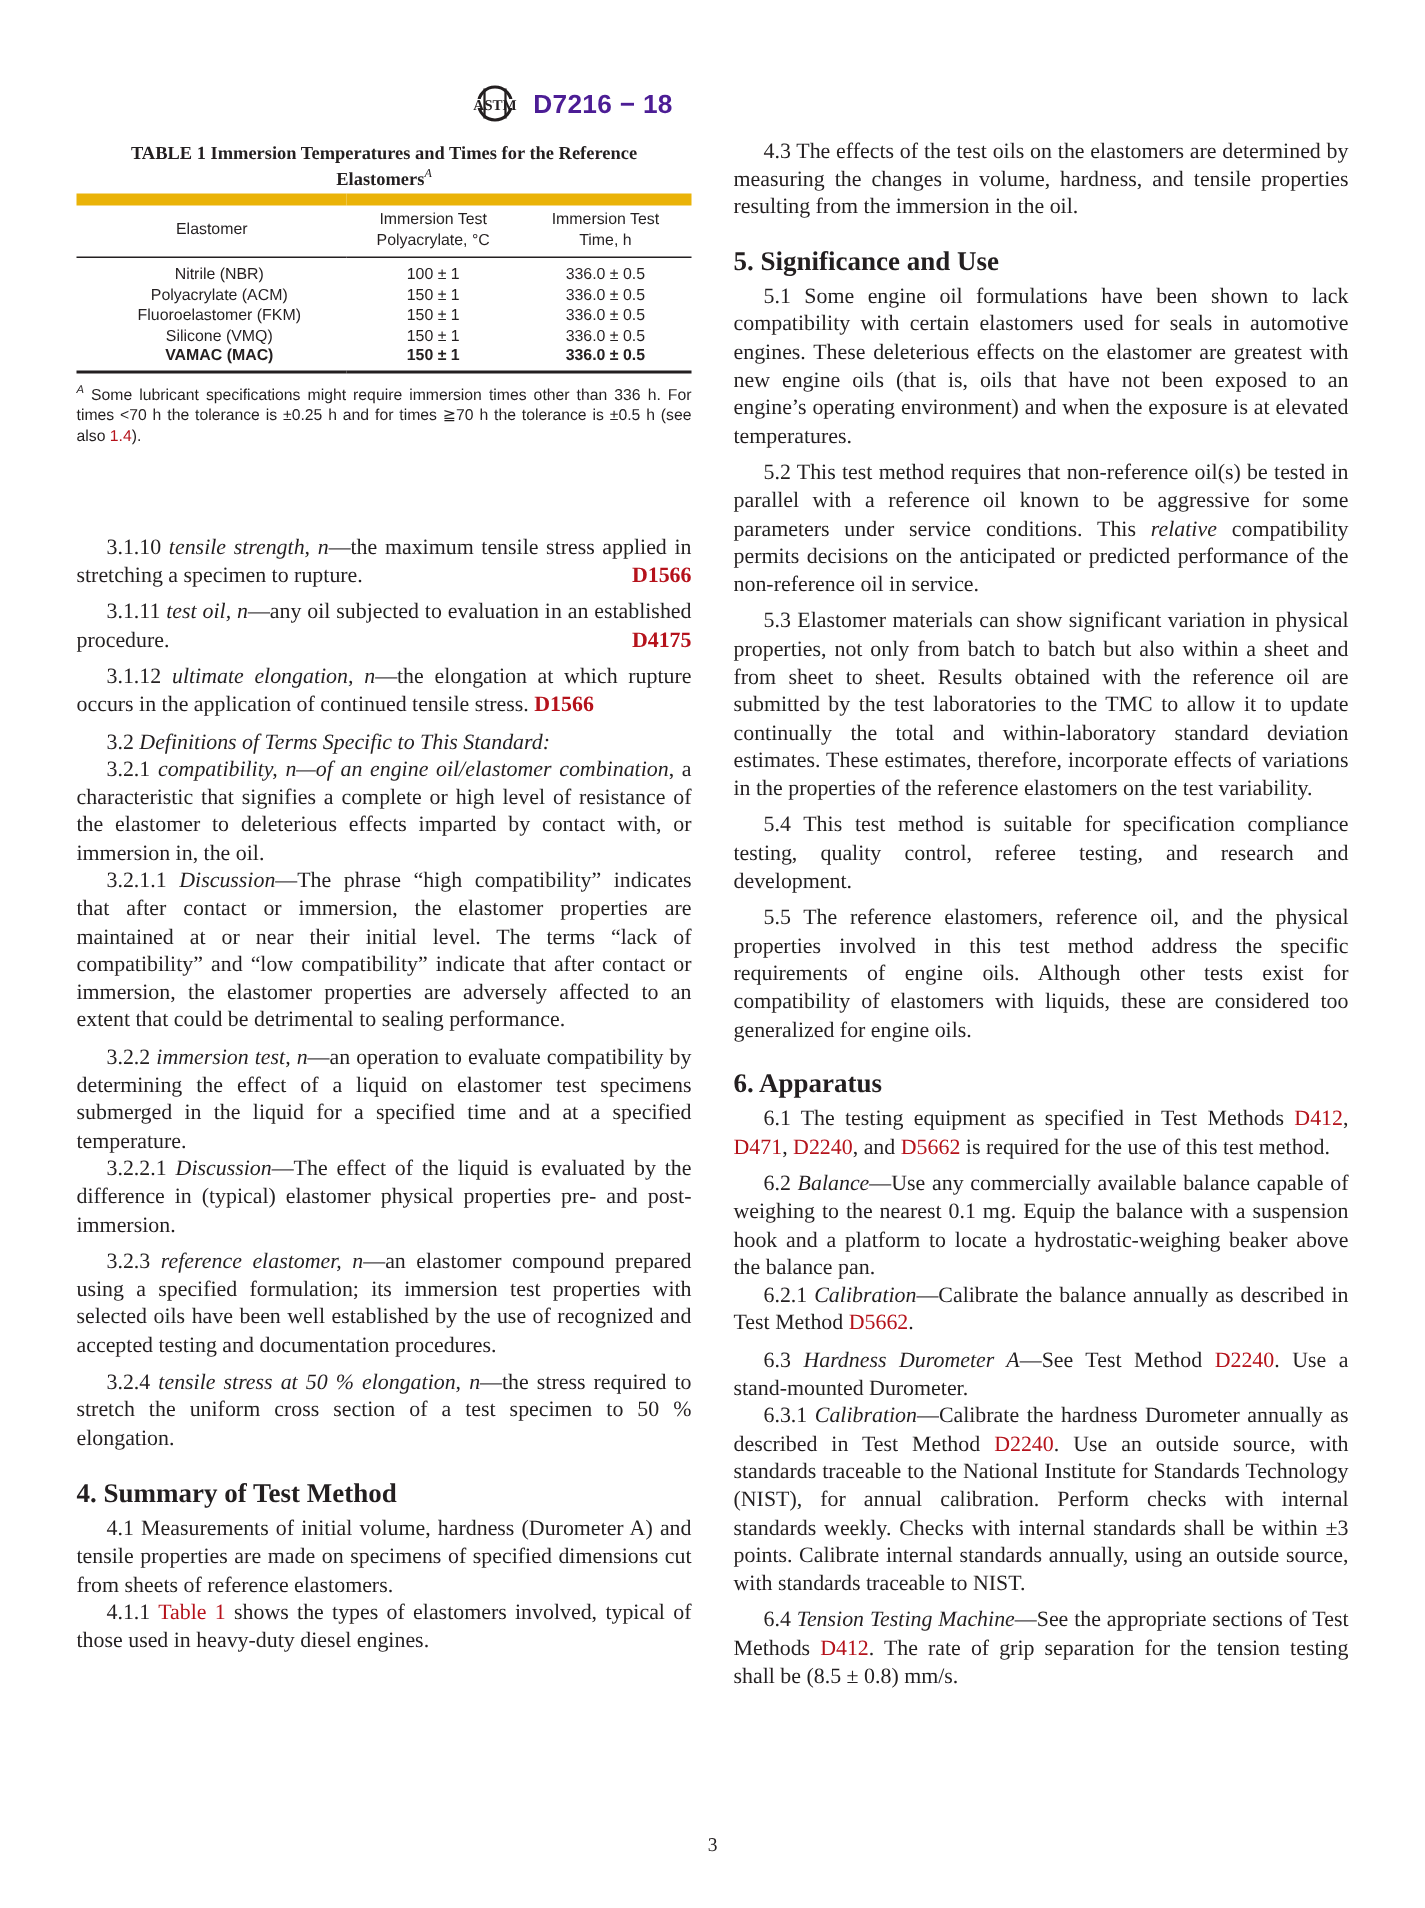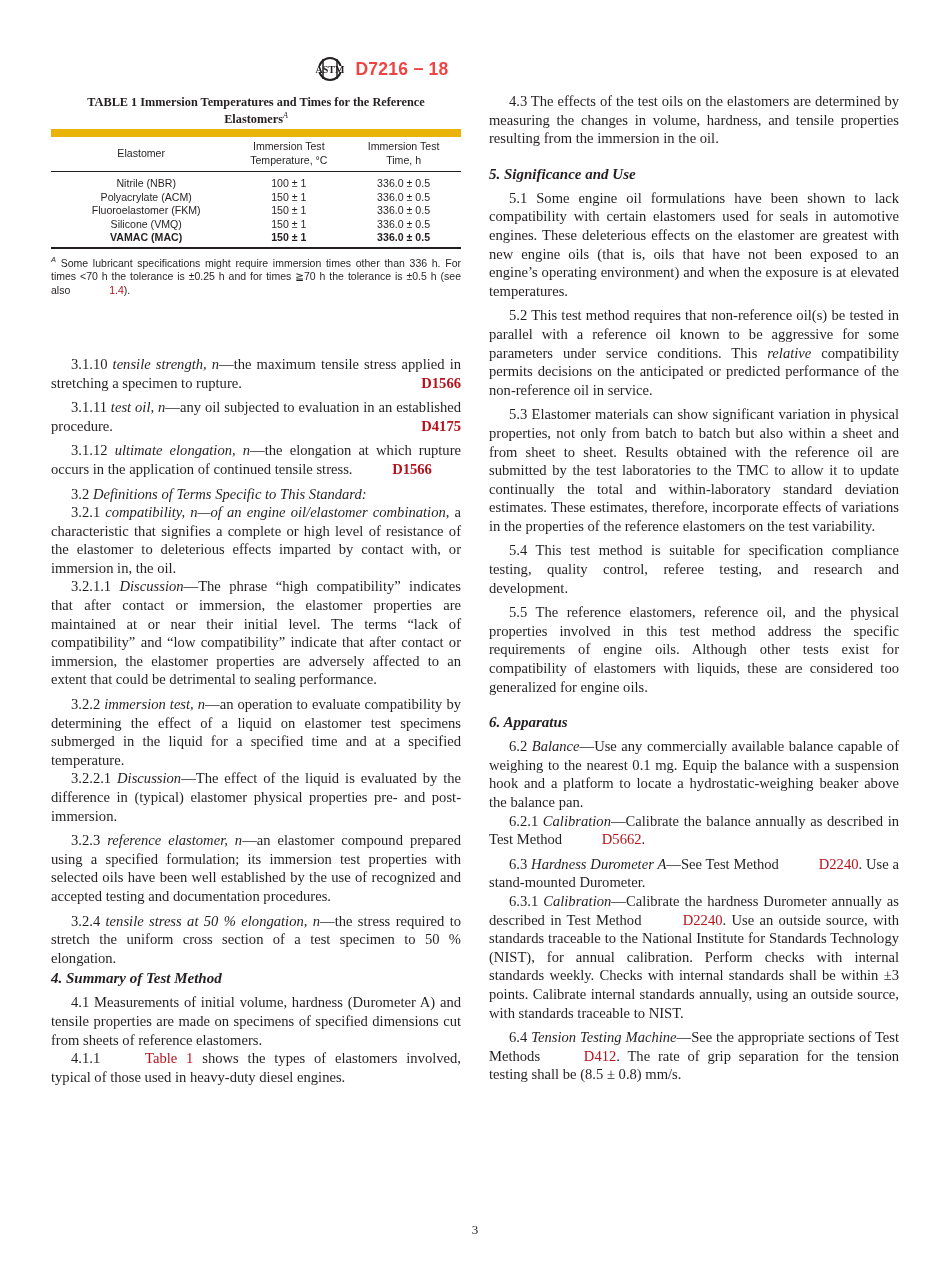--- a/index.html
+++ b/index.html
@@ -2,21 +2,21 @@
 <html><head>
 <meta charset="utf-8">
 <style>
   html, body { margin: 0; padding: 0; background: #ffffff; }
   body { width: 950px; height: 1272px; position: relative; overflow: hidden; color: #231f20; }
 
   
   .page-header { position: absolute; top: 56px; left: 0; width: 758px; text-align: center; height: 28px; }
   .header-inner { display: inline-flex; align-items: center; gap: 6px; }
   .astm-logo { width: 40px; height: 26px; display: inline-block; }
-  .doc-id { font-family: "Liberation Sans", "DejaVu Sans", sans-serif; font-weight: bold; font-size: 17.5px; color: #ef4444; letter-spacing: 0.2px; }
+  .doc-id { font-family: "Liberation Sans", "DejaVu Sans", sans-serif; font-weight: bold; font-size: 17.5px; color: #4c1d95; letter-spacing: 0.2px; }
 
   
   .col { position: absolute; top: 92px; width: 410px; }
   .col-left { left: 51px; }
   .col-right { left: 489px; }
 
   
   .tbl-title { font-family: Liberation Serif, serif; font-weight: bold; font-size: 12.3px; text-align: center; line-height: 14px; margin-top: 3px; }
   .tbl-title sup { font-style: italic; font-weight: normal; font-size: 8px; }
   table.data-table { width: 100%; border-collapse: collapse; font-family: "Liberation Sans", "DejaVu Sans", sans-serif; font-size: 10.6px; margin-top: 3px; }
@@ -26,22 +26,22 @@
   table.data-table td.first { text-align: center; padding-left: 10px; }
   table.data-table tbody tr:first-child td { padding-top: 5px; }
   table.data-table tbody tr:last-child td { padding-bottom: 2px; font-weight: bold; }
   table.data-table tbody { border-bottom: 2px solid #231f20; }
   .tbl-foot { font-family: "Liberation Sans", "DejaVu Sans", sans-serif; font-size: 10.5px; line-height: 13.8px; margin-top: 4px; text-align: justify; }
   .tbl-foot sup { font-style: italic; font-size: 7.5px; }
 
   
   .p { font-family: "Liberation Serif", "DejaVu Serif", serif; font-size: 14.6px; line-height: 18.6px; text-align: justify; margin: 0; text-indent: 20px; }
   .gap { margin-top: 6px; }
-  .h { font-family: "Liberation Serif", "DejaVu Serif", serif; font-weight: bold; font-size: 15px; line-height: 18px; margin: 0; font-style: italic; }
-  .link { color: #b5121b; margin-left: 36px; }
+  .h { font-family: "Liberation Serif", "DejaVu Serif", serif; font-weight: bold; font-size: 18px; line-height: 18px; margin: 0; }
+  .link { color: #b5121b; }
   .ref { color: #b5121b; font-weight: bold; float: right; }
   em { font-style: italic; }
 
   .page-number { position: absolute; top: 1222px; left: 0; width: 950px; text-align: center; font-family: "Liberation Serif", "DejaVu Serif", serif; font-size: 13px; color: #231f20; }
 </style>
 </head>
 <body>
 
 <div class="page-header">
   <div class="header-inner">
@@ -60,21 +60,21 @@
 
 <div class="col col-left">
   <div class="tbl-title">
     <span>TABLE 1 Immersion Temperatures and Times for the Reference</span><br>
     <span>Elastomers</span><sup>A</sup>
   </div>
   <table class="data-table">
     <thead>
       <tr>
         <th style="width:44%"><span>Elastomer</span></th>
-        <th style="width:28%"><span>Immersion Test</span><br><span>Temperature, °C</span></th>
+        <th style="width:28%"><span>Immersion Test</span><br><span>Polyacrylate, °C</span></th>
         <th style="width:28%"><span>Immersion Test</span><br><span>Time, h</span></th>
       </tr>
     </thead>
     <tbody>
       <tr>
         <td class="first">Nitrile (NBR)</td>
         <td>100 ± 1</td>
         <td>336.0 ± 0.5</td>
       </tr>
       <tr>
@@ -107,36 +107,37 @@
   <p class="p gap"><span>3.1.11 </span><em>test oil, n</em><span>—any oil subjected to evaluation in an established procedure.</span><span class="ref">D4175</span></p>
   <p class="p gap"><span>3.1.12 </span><em>ultimate elongation, n</em><span>—the elongation at which rupture occurs in the application of continued tensile stress.</span> <span class="link" style="font-weight:bold">D1566</span></p>
   <p class="p gap"><span>3.2 </span><em>Definitions of Terms Specific to This Standard:</em></p>
   <p class="p"><span>3.2.1 </span><em>compatibility, n—of an engine oil/elastomer combination</em><span>, a characteristic that signifies a complete or high level of resistance of the elastomer to deleterious effects imparted by contact with, or immersion in, the oil.</span></p>
   <p class="p"><span>3.2.1.1 </span><em>Discussion</em><span>—The phrase “high compatibility” indicates that after contact or immersion, the elastomer properties are maintained at or near their initial level. The terms “lack of compatibility” and “low compatibility” indicate that after contact or immersion, the elastomer properties are adversely affected to an extent that could be detrimental to sealing performance.</span></p>
   <p class="p gap"><span>3.2.2 </span><em>immersion test, n</em><span>—an operation to evaluate compatibility by determining the effect of a liquid on elastomer test specimens submerged in the liquid for a specified time and at a specified temperature.</span></p>
   <p class="p"><span>3.2.2.1 </span><em>Discussion</em><span>—The effect of the liquid is evaluated by the difference in (typical) elastomer physical properties pre- and post-immersion.</span></p>
   <p class="p gap"><span>3.2.3 </span><em>reference elastomer, n</em><span>—an elastomer compound prepared using a specified formulation; its immersion test properties with selected oils have been well established by the use of recognized and accepted testing and documentation procedures.</span></p>
   <p class="p gap"><span>3.2.4 </span><em>tensile stress at 50 % elongation, n</em><span>—the stress required to stretch the uniform cross section of a test specimen to 50 % elongation.</span></p>
 
-  <h3 class="h" style="margin-top:2px;margin-bottom:6px">4.  Summary of Test Method</h3>
+  <h3 class="h" style="margin-top:18px;margin-bottom:6px">4.  Summary of Test Method</h3>
   <p class="p">4.1 Measurements of initial volume, hardness (Durometer A) and tensile properties are made on specimens of specified dimensions cut from sheets of reference elastomers.</p>
   <p class="p"><span>4.1.1 </span><span class="link">Table 1</span><span> shows the types of elastomers involved, typical of those used in heavy-duty diesel engines.</span></p>
 </div>
 
 <div class="col col-right">
   <p class="p">4.3 The effects of the test oils on the elastomers are determined by measuring the changes in volume, hardness, and tensile properties resulting from the immersion in the oil.</p>
 
   <h3 class="h" style="margin-top:17px;margin-bottom:6px">5.  Significance and Use</h3>
   <p class="p">5.1 Some engine oil formulations have been shown to lack compatibility with certain elastomers used for seals in automotive engines. These deleterious effects on the elastomer are greatest with new engine oils (that is, oils that have not been exposed to an engine’s operating environment) and when the exposure is at elevated temperatures.</p>
   <p class="p gap"><span>5.2 This test method requires that non-reference oil(s) be tested in parallel with a reference oil known to be aggressive for some parameters under service conditions. This </span><em>relative</em><span> compatibility permits decisions on the anticipated or predicted performance of the non-reference oil in service.</span></p>
   <p class="p gap">5.3 Elastomer materials can show significant variation in physical properties, not only from batch to batch but also within a sheet and from sheet to sheet. Results obtained with the reference oil are submitted by the test laboratories to the TMC to allow it to update continually the total and within-laboratory standard deviation estimates. These estimates, therefore, incorporate effects of variations in the properties of the reference elastomers on the test variability.</p>
   <p class="p gap">5.4 This test method is suitable for specification compliance testing, quality control, referee testing, and research and development.</p>
   <p class="p gap">5.5 The reference elastomers, reference oil, and the physical properties involved in this test method address the specific requirements of engine oils. Although other tests exist for compatibility of elastomers with liquids, these are considered too generalized for engine oils.</p>
 
   <h3 class="h" style="margin-top:17px;margin-bottom:6px">6.  Apparatus</h3>
+  <p class="p"><span>6.1 The testing equipment as specified in Test Methods </span><span class="link">D412</span><span>, </span><span class="link">D471</span><span>, </span><span class="link">D2240</span><span>, and </span><span class="link">D5662</span><span> is required for the use of this test method.</span></p>
   <p class="p gap"><span>6.2 </span><em>Balance</em><span>—Use any commercially available balance capable of weighing to the nearest 0.1 mg. Equip the balance with a suspension hook and a platform to locate a hydrostatic-weighing beaker above the balance pan.</span></p>
   <p class="p"><span>6.2.1 </span><em>Calibration</em><span>—Calibrate the balance annually as described in Test Method </span><span class="link">D5662</span><span>.</span></p>
   <p class="p gap"><span>6.3 </span><em>Hardness Durometer A</em><span>—See Test Method </span><span class="link">D2240</span><span>. Use a stand-mounted Durometer.</span></p>
   <p class="p"><span>6.3.1 </span><em>Calibration</em><span>—Calibrate the hardness Durometer annually as described in Test Method </span><span class="link">D2240</span><span>. Use an outside source, with standards traceable to the National Institute for Standards Technology (NIST), for annual calibration. Perform checks with internal standards weekly. Checks with internal standards shall be within ±3 points. Calibrate internal standards annually, using an outside source, with standards traceable to NIST.</span></p>
   <p class="p gap"><span>6.4 </span><em>Tension Testing Machine</em><span>—See the appropriate sections of Test Methods </span><span class="link">D412</span><span>. The rate of grip separation for the tension testing shall be (8.5 ± 0.8) mm/s.</span></p>
 </div>
 
 <div class="page-number">3</div>
 
 </body></html>

